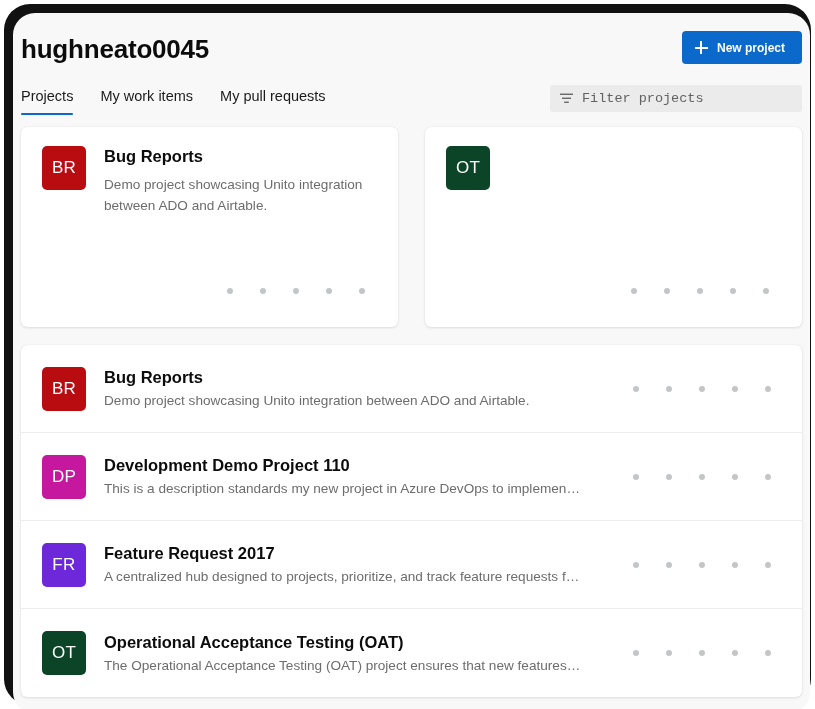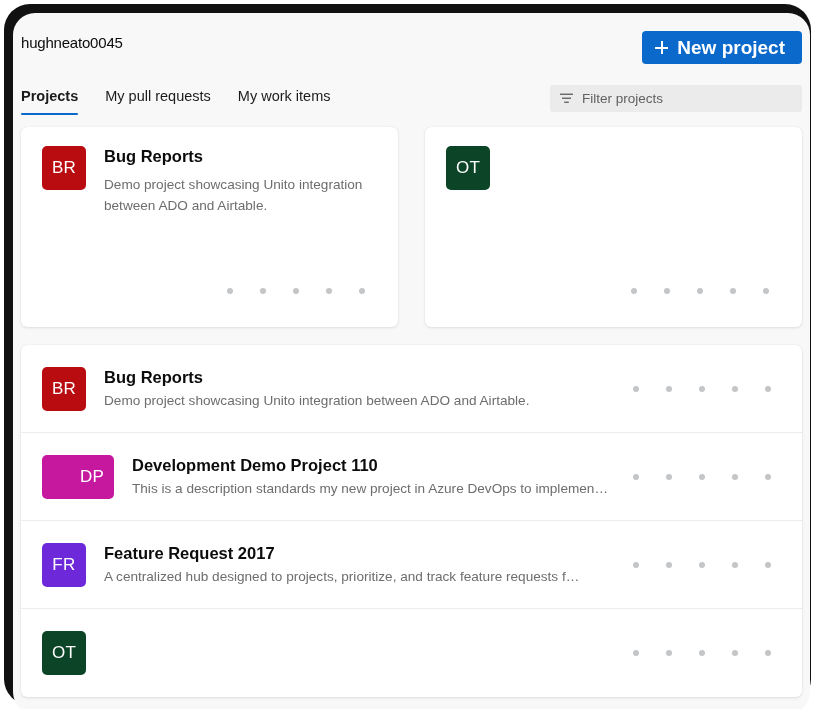--- a/index.html
+++ b/index.html
@@ -40,37 +40,37 @@
 
   
   #header-bar {
     position: relative;
     height: 72px;
   }
   #page-title {
     position: absolute;
     left: 8px;
     top: 21px;
-    font-size: 15px;
-    font-weight: normal;
+    font-size: 26px;
+    font-weight: bold;
     color: #0c0c0c;
     letter-spacing: -0.2px;
   }
   #new-project-button {
     position: absolute;
     right: 8px;
     top: 18px;
     height: 33px;
     padding: 0 17px 0 13px;
     background: #0a69ca;
     border: none;
     border-radius: 4px;
     color: #ffffff;
     font-family: "Liberation Sans", sans-serif;
-    font-size: 19px;
+    font-size: 12px;
     font-weight: bold;
     display: flex;
     align-items: center;
     gap: 9px;
     cursor: pointer;
   }
   .plus-icon {
     display: inline-block;
     width: 13px;
     height: 13px;
@@ -95,21 +95,21 @@
   .tab-item {
     font-size: 14.5px;
     color: #1b1b1b;
     padding: 3px 0 11px 0;
     margin-right: 27px;
     cursor: pointer;
     position: relative;
     white-space: nowrap;
   }
   .tab-item.active {
-    font-weight: bold;
+    font-weight: normal;
   }
   .tab-item.active::after {
     content: "";
     position: absolute;
     left: 0; right: 0; bottom: 0;
     height: 2.5px;
     background: #0a69ca;
     border-radius: 2px;
   }
   #filter-projects-box {
@@ -131,21 +131,21 @@
     width: 13px;
     height: 11px;
     flex: none;
     margin-right: 9px;
     display: block;
   }
   #filter-projects-input {
     border: none;
     outline: none;
     background: transparent;
-    font-family: Liberation Sans, sans-serif;
+    font-family: Liberation Mono, monospace;
     font-size: 13.5px;
     color: #3c3c3c;
     width: 100%;
     padding: 0;
   }
   #filter-projects-input::placeholder { color: #616161; opacity: 1; }
 
   
   #featured-cards {
     display: flex;
@@ -277,22 +277,22 @@
     <div id="header-bar">
       <div id="page-title">hughneato0045</div>
       <button id="new-project-button">
         <span class="plus-icon"></span>
         <span>New project</span>
       </button>
     </div>
 
     <div id="tab-strip">
       <div class="tab-item active">Projects</div>
+      <div class="tab-item">My work items</div>
       <div class="tab-item">My pull requests</div>
-      <div class="tab-item">My work items</div>
 
       <div id="filter-projects-box">
         <svg class="filter-icon" viewBox="0 0 13 11">
           <rect x="0" y="0.6" width="13" height="1.3" fill="#5d5d5d"></rect>
           <rect x="2" y="4.6" width="9" height="1.3" fill="#5d5d5d"></rect>
           <rect x="4.2" y="8.6" width="4.6" height="1.3" fill="#5d5d5d"></rect>
         </svg>
         <input id="filter-projects-input" type="text" placeholder="Filter projects" style="">
       </div>
     </div>
@@ -337,21 +337,21 @@
           </div>
           <div class="row-dots">
             <span class="dot"></span>
             <span class="dot"></span>
             <span class="dot"></span>
             <span class="dot"></span>
             <span class="dot"></span>
           </div>
         </div>
         <div class="project-row">
-          <div class="row-avatar" style="background: rgb(197, 24, 158); padding-left: 28px;">DP</div>
+          <div class="row-avatar" style="background: rgb(197, 24, 158);">DP</div>
           <div class="row-textwrap">
             <div class="row-title">Development Demo Project 110</div>
             <div class="row-desc">This is a description standards my new project in Azure DevOps to implemen…</div>
           </div>
           <div class="row-dots">
             <span class="dot"></span>
             <span class="dot"></span>
             <span class="dot"></span>
             <span class="dot"></span>
             <span class="dot"></span>
@@ -366,20 +366,24 @@
           <div class="row-dots">
             <span class="dot"></span>
             <span class="dot"></span>
             <span class="dot"></span>
             <span class="dot"></span>
             <span class="dot"></span>
           </div>
         </div>
         <div class="project-row">
           <div class="row-avatar" style="background: rgb(11, 68, 38);">OT</div>
+          <div class="row-textwrap">
+            <div class="row-title">Operational Acceptance Testing (OAT)</div>
+            <div class="row-desc">The Operational Acceptance Testing (OAT) project ensures that new features…</div>
+          </div>
           <div class="row-dots">
             <span class="dot"></span>
             <span class="dot"></span>
             <span class="dot"></span>
             <span class="dot"></span>
             <span class="dot"></span>
           </div>
         </div>
       </div>
 

